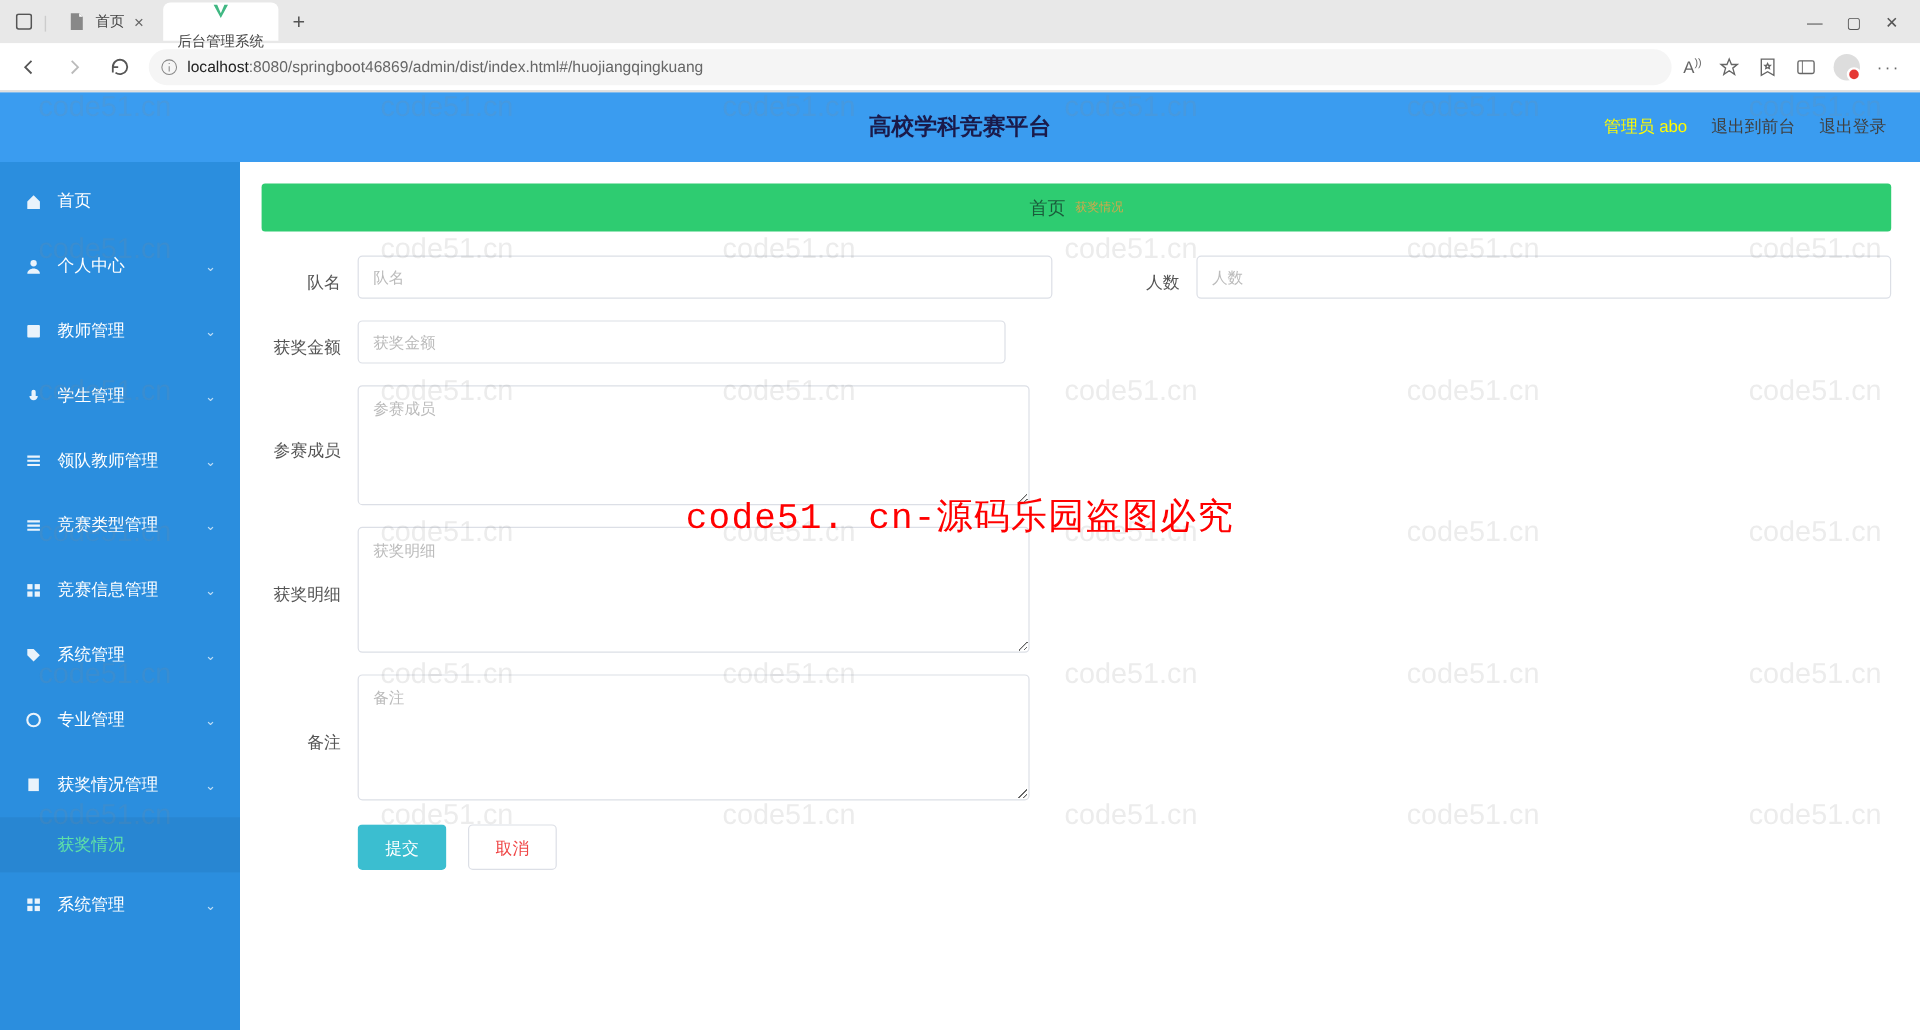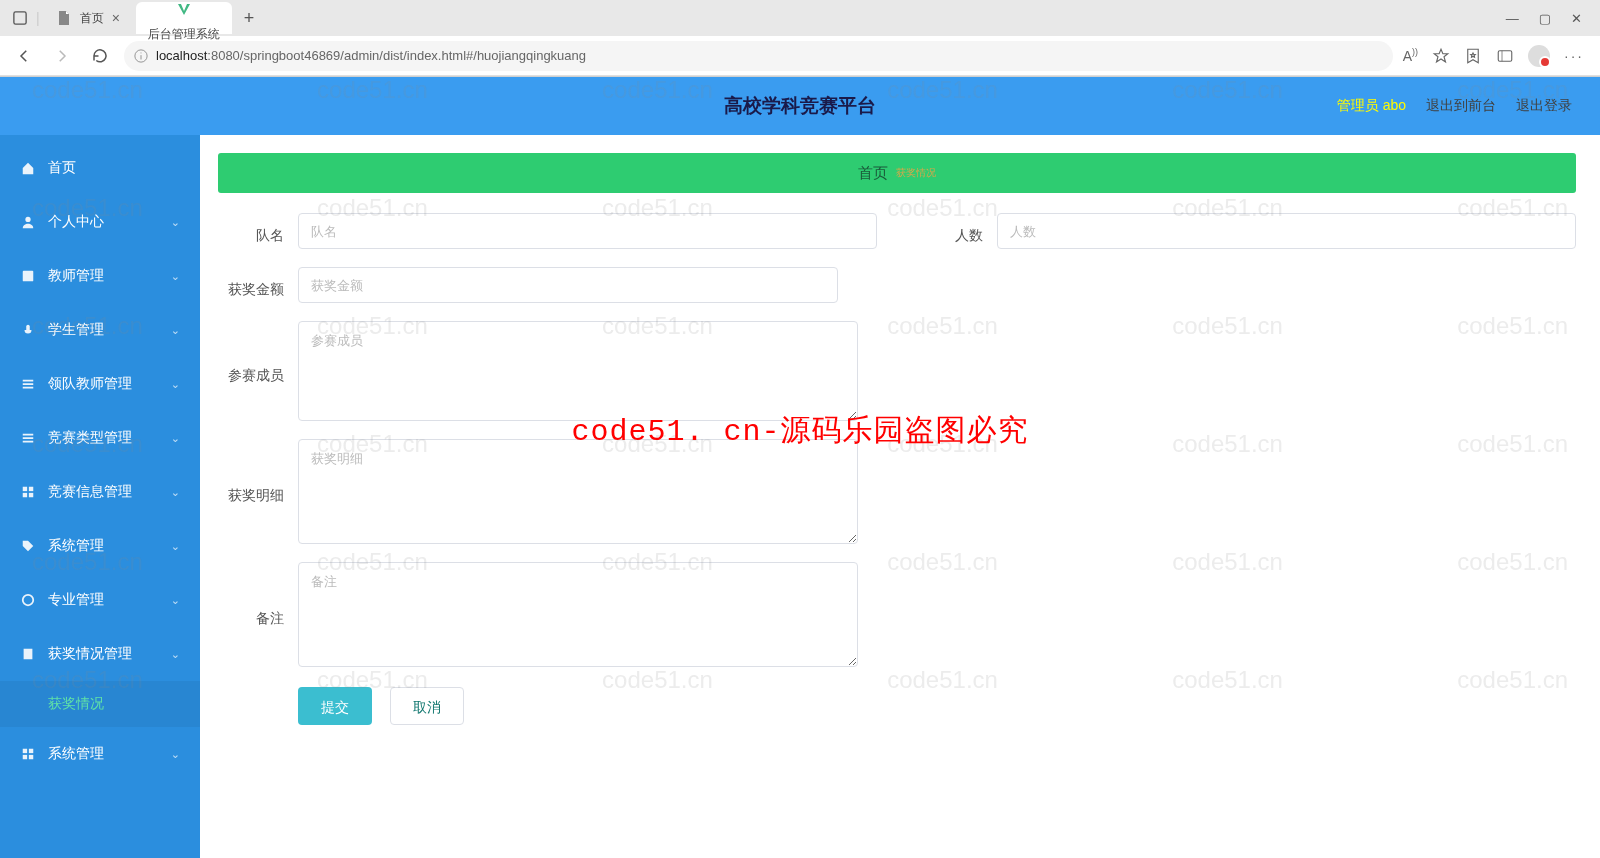--- a/index.html
+++ b/index.html
@@ -58,21 +58,21 @@
 .field.half input { width: 100%; min-width: 480px; }
 .w-amount input { width: 540px; }
 .field textarea { width: 560px; }
 .ta-members { height: 100px; }
 .ta-detail { height: 105px; }
 .ta-note { height: 105px; }
 
 .actions { padding-left: 80px; margin-top: 20px; display: flex; gap: 18px; }
 .btn { height: 38px; padding: 11px 22px; border-radius: 4px; font-size: 14px; cursor: pointer; border: 1px solid transparent; }
 .btn-primary { background: #3bbed0; color: #fff; }
-.btn-default { background: #fff; color: #0f766e; border-color: #dcdfe6; }
+.btn-default { background: #fff; color: #ef4444; border-color: #dcdfe6; }
 
 
 .watermark { position: fixed; top: 76px; left: 0; right: 0; bottom: 0; pointer-events: none; z-index: 1; opacity: 0.16; color: #888; font-size: 24px; }
 .watermark-row { display: flex; justify-content: space-between; padding: 0 32px; margin-bottom: 90px; }
 .overlay-text { position: fixed; top: 410px; left: 50%; transform: translateX(-50%); font-size: 30px; color: #ff0000; z-index: 5; pointer-events: none; font-family: Liberation Mono, monospace; letter-spacing: 1px; }
 </style>
 </head>
 <body>
 
 <div class="browser-chrome">

